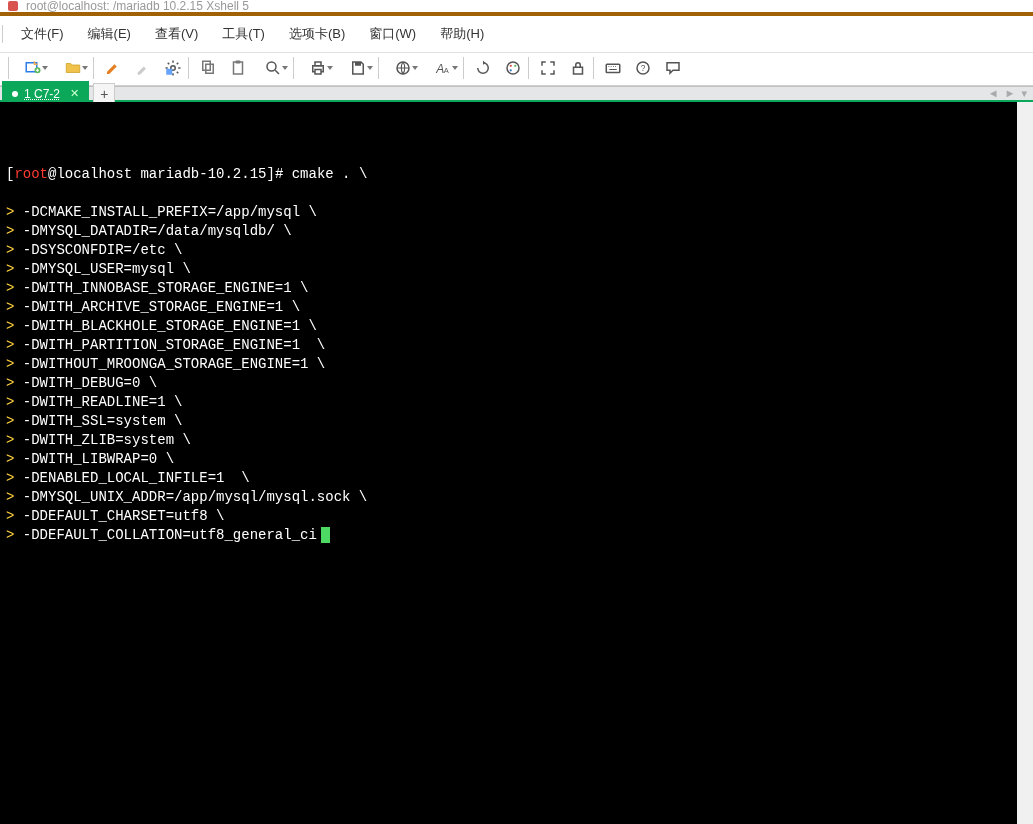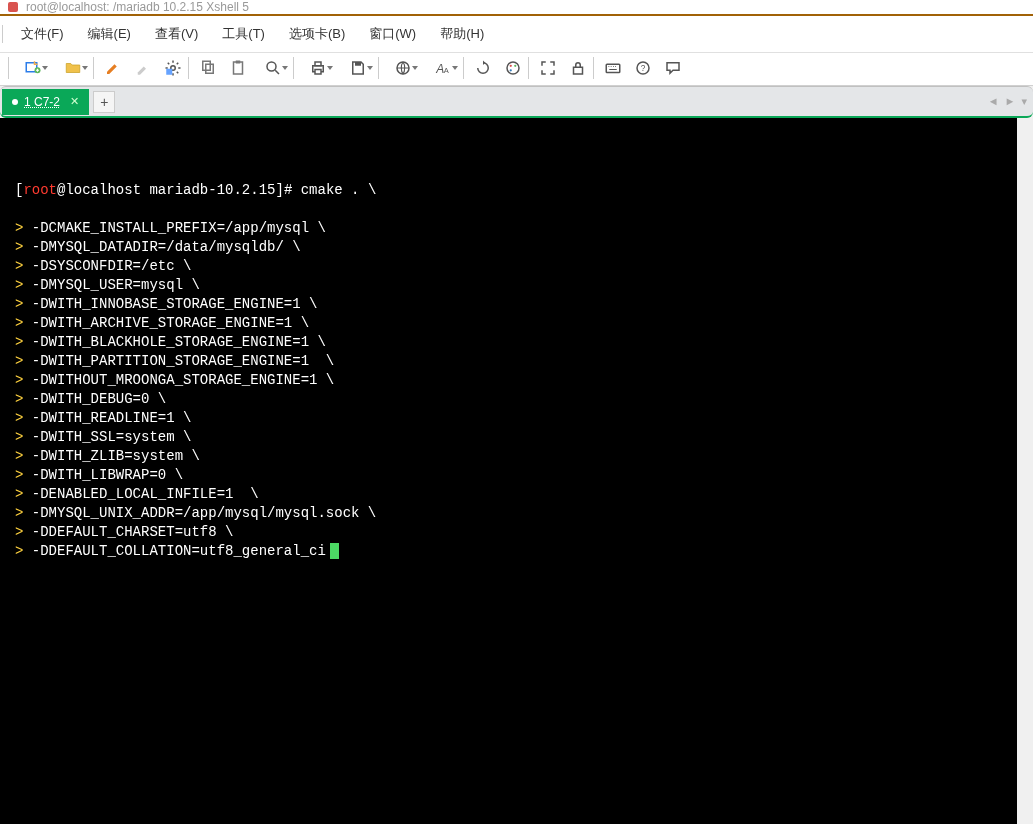--- a/index.html
+++ b/index.html
@@ -13,21 +13,21 @@
       flex-direction: column;
     }
     .titlebar {
       background: #fff;
       height: 16px;
       display: flex;
       align-items: center;
       padding: 0 8px;
       color: #999;
       font-size: 12px;
-      border-bottom: 2px solid #a16207;
+      border-bottom: 4px solid #a16207;
     }
     .titlebar .icon-red {
       width: 10px; height: 10px; background: #d9534f; border-radius: 2px; margin-right: 8px;
     }
     .menubar {
       background: #fff;
       display: flex;
       align-items: center;
       padding: 6px 2px;
       font-size: 13px;
@@ -61,25 +61,24 @@
       top: 11px;
       border-left: 3px solid transparent;
       border-right: 3px solid transparent;
       border-top: 4px solid #777;
     }
     .toolbar svg { width: 18px; height: 18px; }
     .tabbar {
       background: #e4e6e8;
       display: flex;
       align-items: center;
-      height: 32px;
+      height: 16px;
       border-top: 1px solid #c0c0c0;
       border-bottom: 2px solid #0aa858;
       position: relative;
-      border-radius: 6px;
     }
     .tabbar .tab {
       background: #0aa858;
       color: #fff;
       height: 26px;
       display: flex;
       align-items: center;
       padding: 0 10px;
       font-size: 12px;
       cursor: pointer;
@@ -111,21 +110,21 @@
       line-height: 19px;
       white-space: pre;
       overflow: hidden;
       position: relative;
       border-right: 16px solid #f0f0f0;
     }
     .terminal .scrollbar-thumb {
       position:absolute; right:-14px; top:4px; width:12px; height:60px;
       background:#c0c0c0; border-radius:2px;
     }
-    .terminal .line { display:block;margin-left:9px; }
+    .terminal .line { display:block; }
     .red { color: #ff3b30; }
     .yellow { color: #ffd23f; }
     .cursor {
       display:inline-block; width:9px; height:16px;
       background:#4cd964; vertical-align:middle; margin-left:4px;
     }
   </style>
 </head>
 <body>
 

